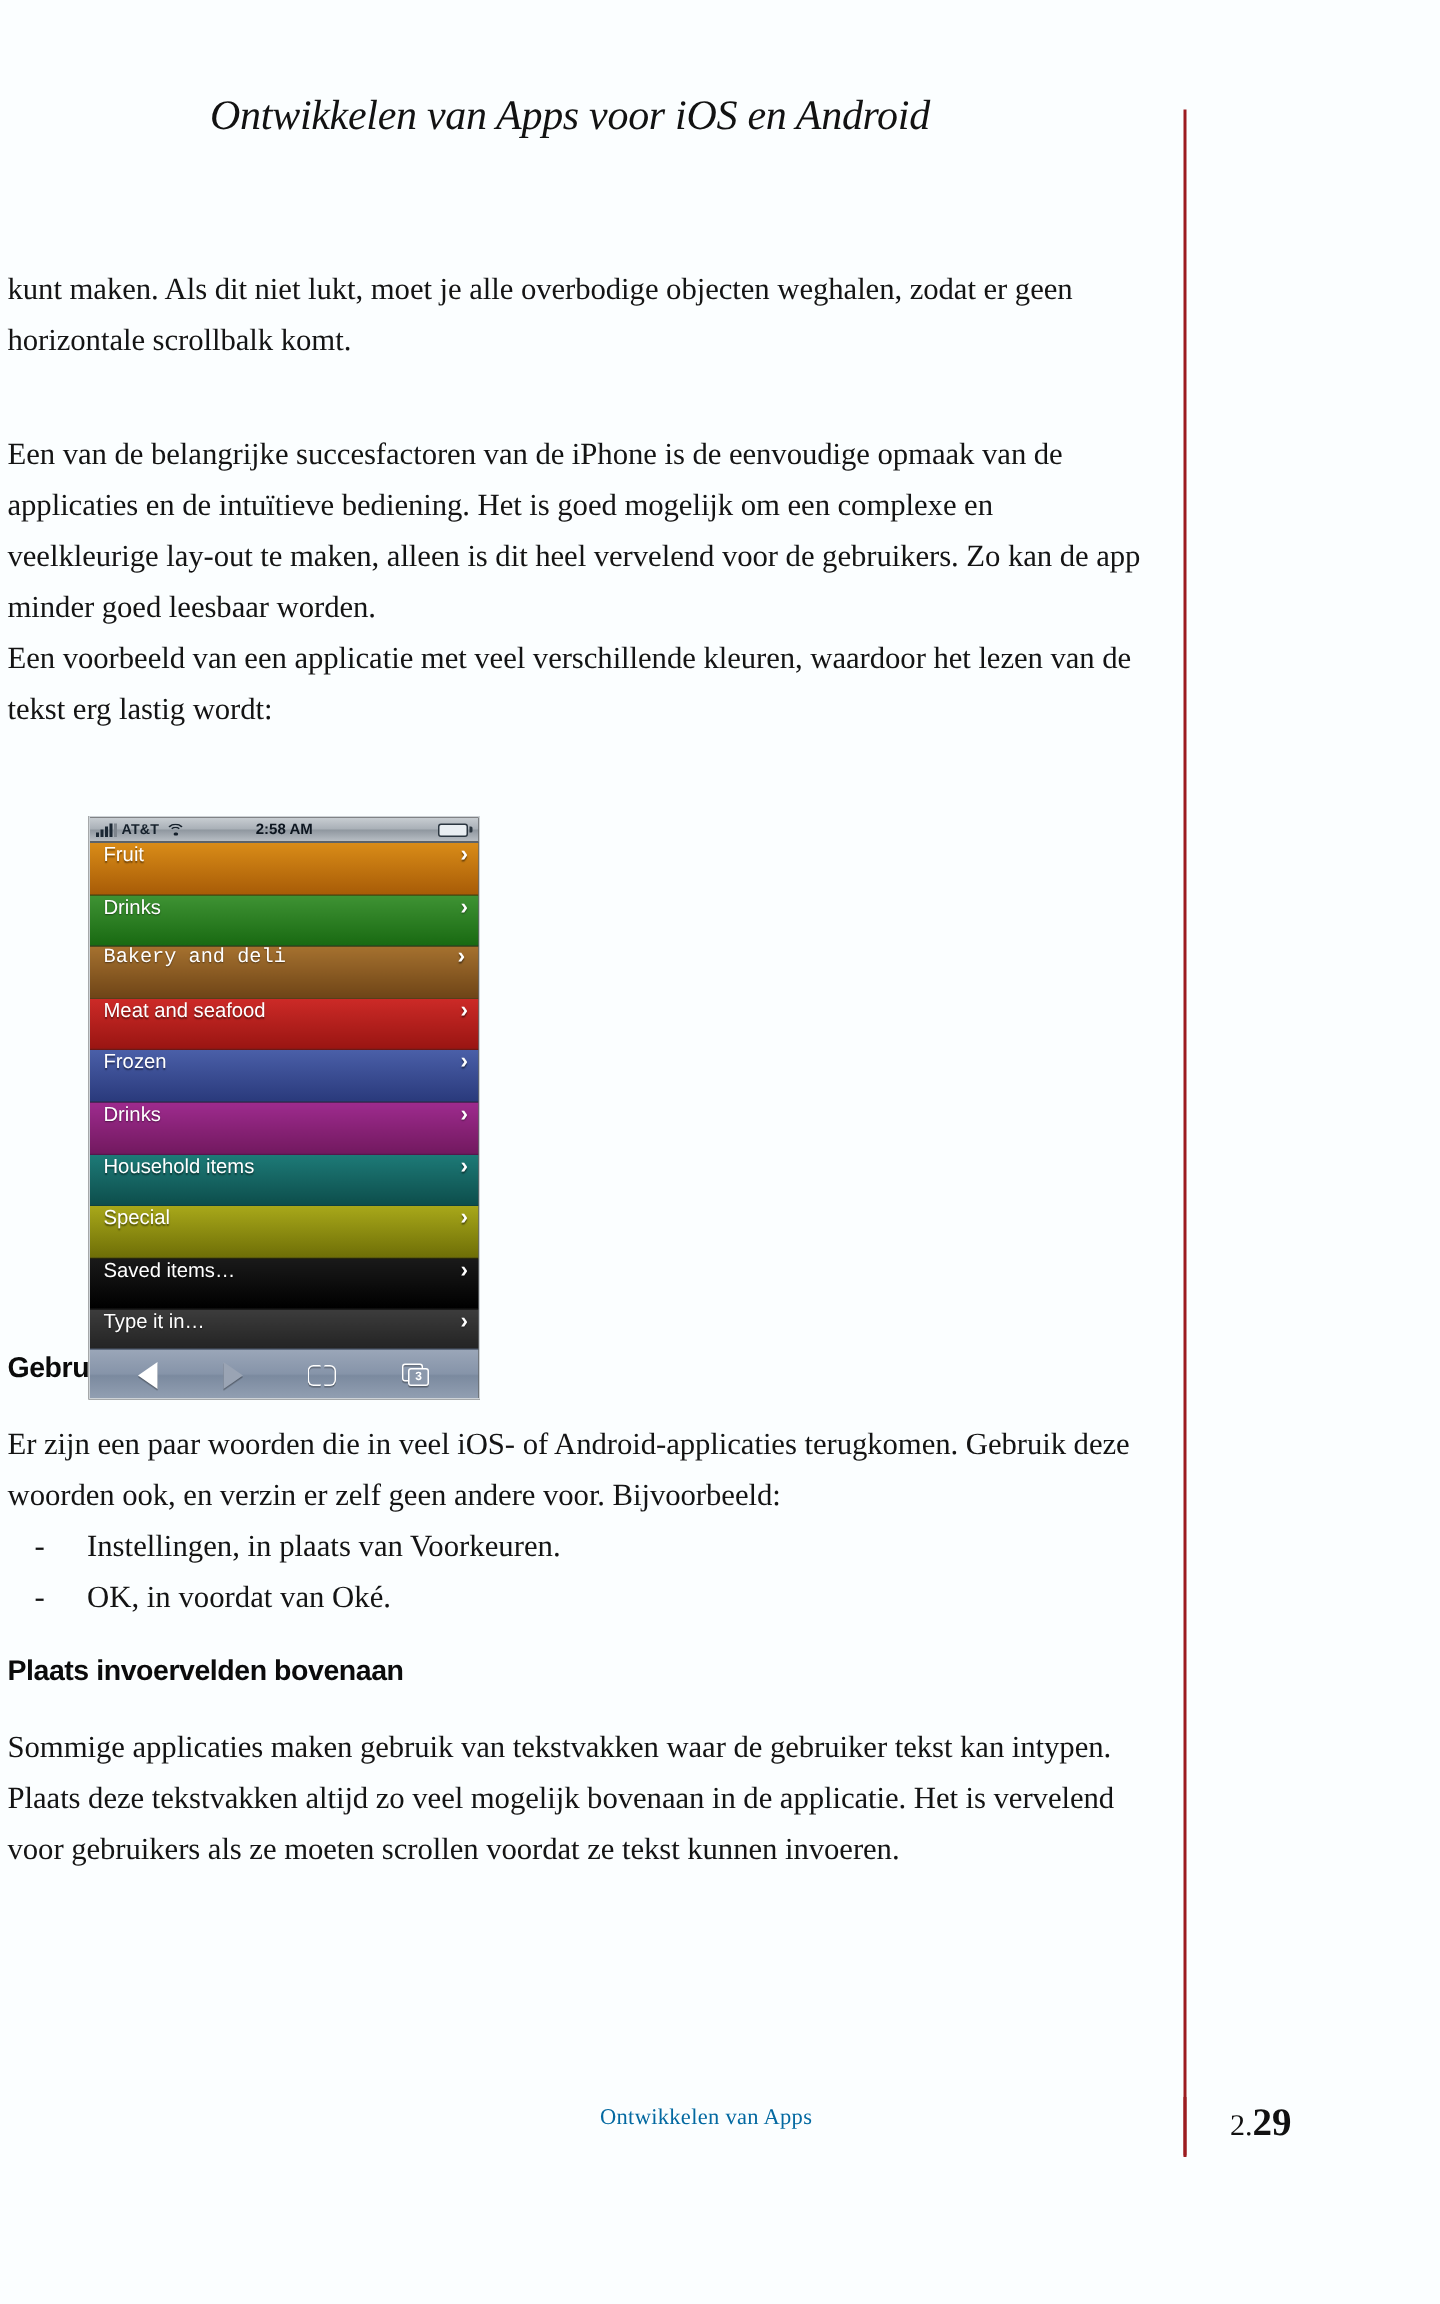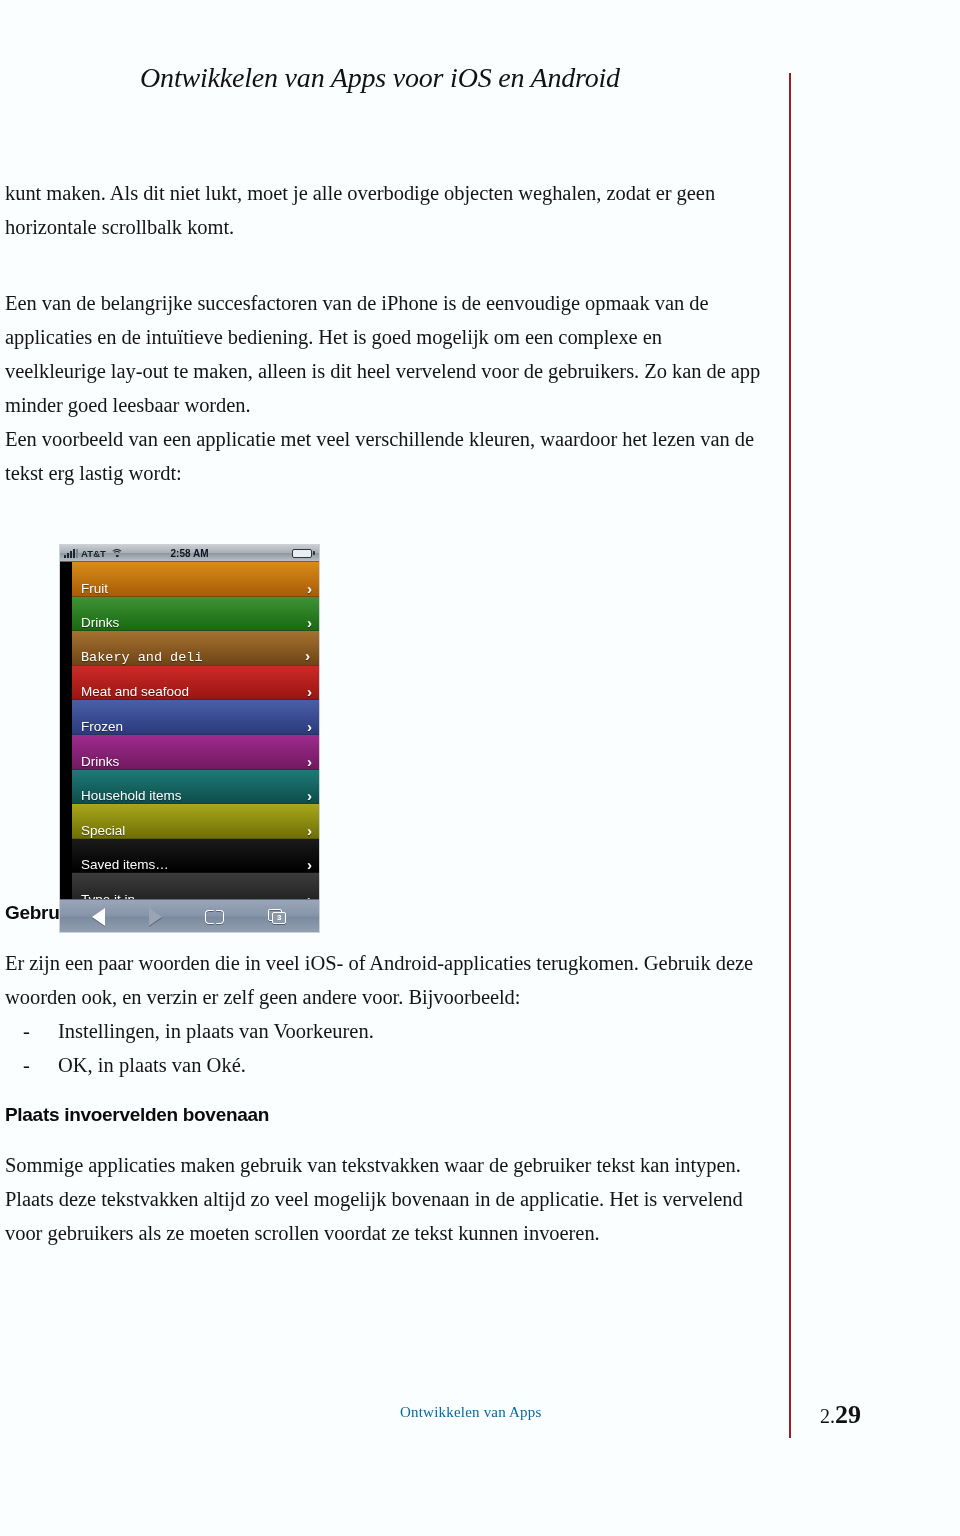--- a/index.html
+++ b/index.html
@@ -199,29 +199,28 @@
   }
 
   .list-area {
     height: 337px;
     overflow: hidden;
   }
 
   .row {
     height: 34.6px;
     display: flex;
-    align-items: flex-end;
+    align-items: flex-start;
     justify-content: space-between;
     padding: 0 7px 0 9px;
     box-sizing: border-box;
     color: #ffffff;
     font-size: 13.5px;
     text-shadow: 0 1px 1px rgba(0,0,0,0.45);
     border-bottom: 1px solid rgba(0,0,0,0.45);
-    margin-left: 12px;
   }
   .row .chev {
     font-size: 15px;
     font-weight: bold;
     color: #ffffff;
     text-shadow: 0 1px 1px rgba(0,0,0,0.5);
     line-height: 1;
   }
 
   .toolbar {
@@ -352,21 +351,21 @@
 
     <p class="body">Er zijn een paar woorden die in veel iOS- of Android-applicaties terugkomen. Gebruik deze woorden ook, en verzin er zelf geen andere voor. Bijvoorbeeld:</p>
 
     <ul class="dashlist">
       <li>
         <span class="dash">-</span>
         <span>Instellingen, in plaats van Voorkeuren.</span>
       </li>
       <li>
         <span class="dash">-</span>
-        <span>OK, in plaats van Oké.</span>
+        <span>OK, in voordat van Oké.</span>
       </li>
     </ul>
 
     <div class="sp-20"></div>
 
     <h2 class="section">Plaats invoervelden bovenaan</h2>
 
     <div class="sp-20"></div>
 
     <p class="body">Sommige applicaties maken gebruik van tekstvakken waar de gebruiker tekst kan intypen. Plaats deze tekstvakken altijd zo veel mogelijk bovenaan in de applicatie. Het is vervelend voor gebruikers als ze moeten scrollen voordat ze tekst kunnen invoeren.</p>

